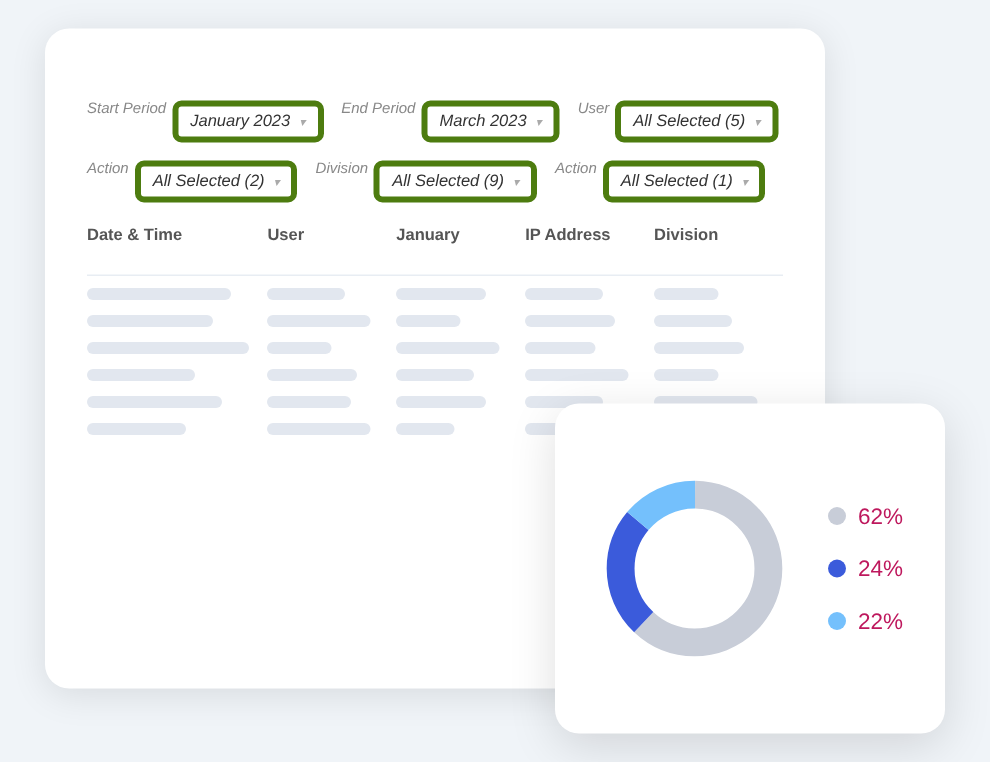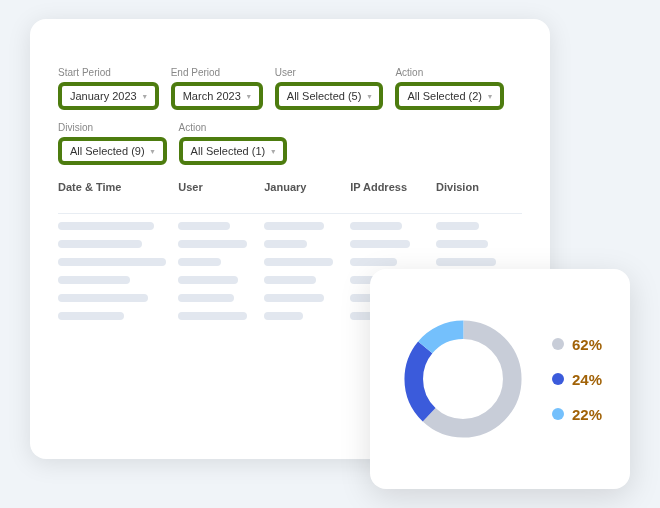--- a/index.html
+++ b/index.html
@@ -38,22 +38,23 @@
       margin-bottom: 20px;
     }
     .filters {
       display: flex;
       gap: 12px;
       flex-wrap: wrap;
       margin-bottom: 16px;
     }
     .filter-group {
       display: flex;
-      flex-direction: column;
+      flex-direction: row;
       gap: 4px;
+      font-style: italic;
     }
     .filter-label {
       font-size: 10px;
       color: #888;
       font-weight: 500;
       white-space: nowrap;
     }
     .filter-select {
       display: flex;
       align-items: center;
@@ -148,22 +149,22 @@
       gap: 8px;
     }
     .legend-dot {
       width: 12px;
       height: 12px;
       border-radius: 50%;
       flex-shrink: 0;
     }
     .legend-text {
       font-size: 15px;
-      font-weight: 700;
-      color: #a16207;
+      font-weight: 400;
+      color: #be185d;
     }
   </style>
 </head>
 <body>
 
 <div class="scene">
 
   <div class="audit-card">
     <h1 class="page-title"></h1>
 

